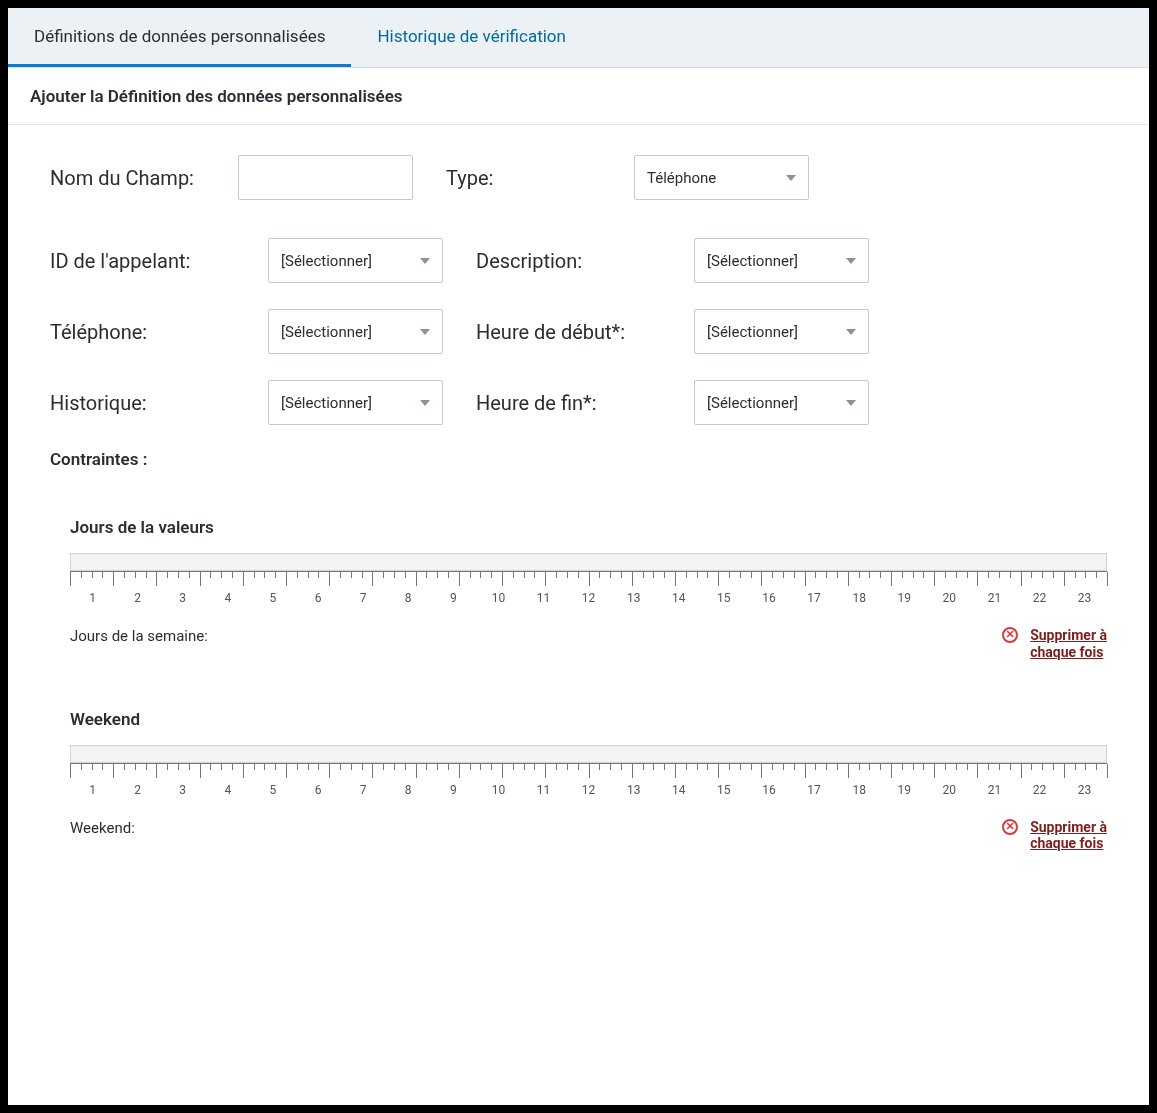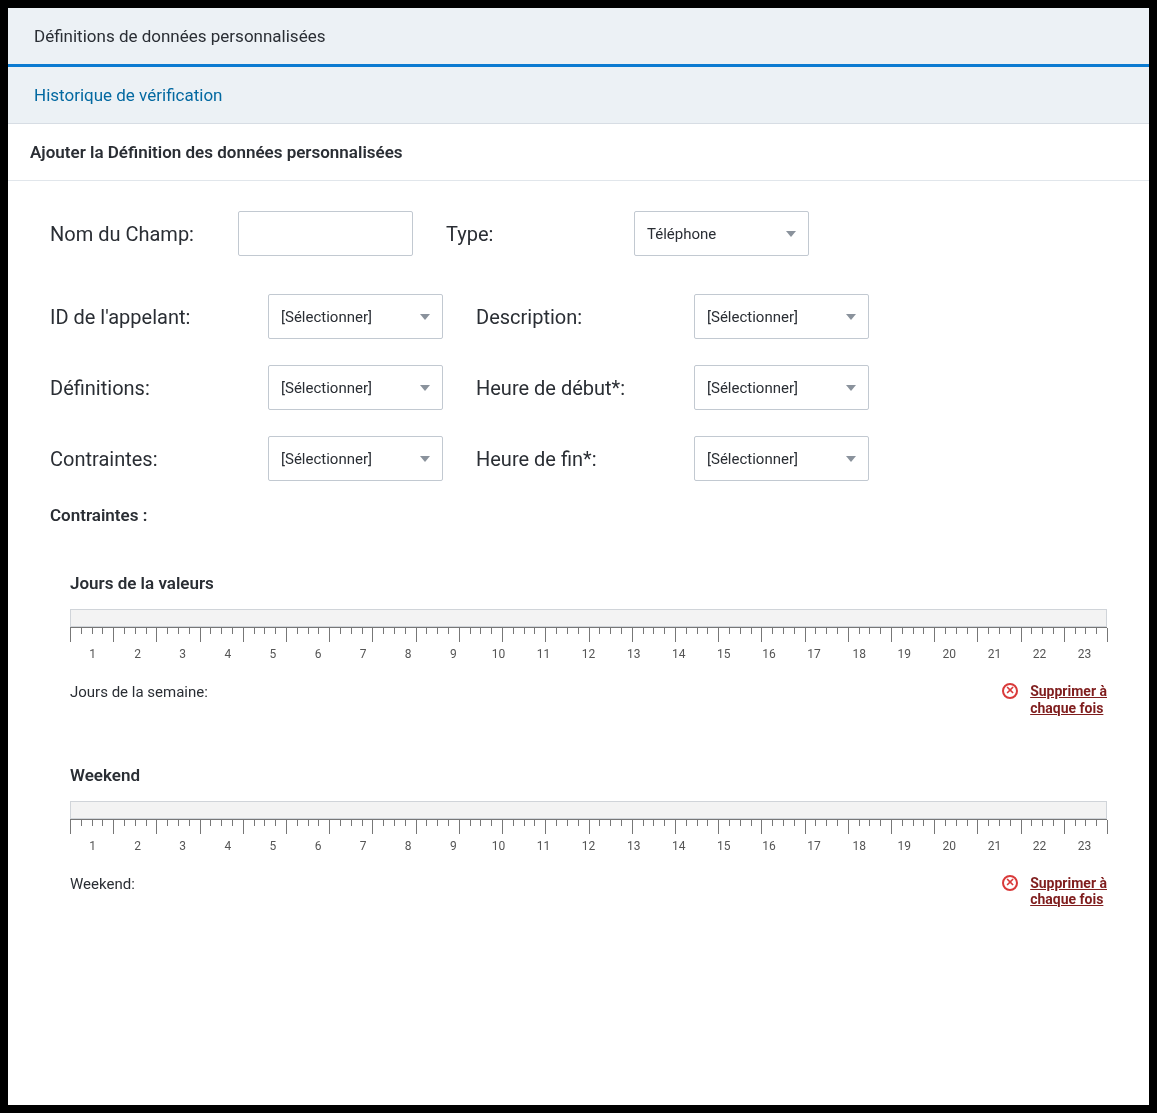--- a/index.html
+++ b/index.html
@@ -14,21 +14,20 @@
     background: #fff;
     width: 100%;
     height: 1097px;
     display: flex;
     flex-direction: column;
   }
   .tabs {
     display: flex;
     background: #ecf1f5;
     border-bottom: 1px solid #d7dde4;
-    flex-direction: column;
   }
   .tab {
     padding: 18px 26px;
     font-size: 17px;
     color: #1f73b7;
     cursor: pointer;
   }
   .tab.active {
     color: #2a2e34;
     border-bottom: 3px solid #0b7bd1;
@@ -195,32 +194,32 @@
       <div class="select">
         <span>[Sélectionner]</span>
         <span class="chev"></span>
       </div>
       <div class="lbl">Description:</div>
       <div class="select">
         <span>[Sélectionner]</span>
         <span class="chev"></span>
       </div>
 
-      <div class="lbl">Définitions:</div>
+      <div class="lbl">Téléphone:</div>
       <div class="select">
         <span>[Sélectionner]</span>
         <span class="chev"></span>
       </div>
       <div class="lbl">Heure de début*:</div>
       <div class="select">
         <span>[Sélectionner]</span>
         <span class="chev"></span>
       </div>
 
-      <div class="lbl">Contraintes:</div>
+      <div class="lbl">Historique:</div>
       <div class="select">
         <span>[Sélectionner]</span>
         <span class="chev"></span>
       </div>
       <div class="lbl">Heure de fin*:</div>
       <div class="select">
         <span>[Sélectionner]</span>
         <span class="chev"></span>
       </div>
     </div>

